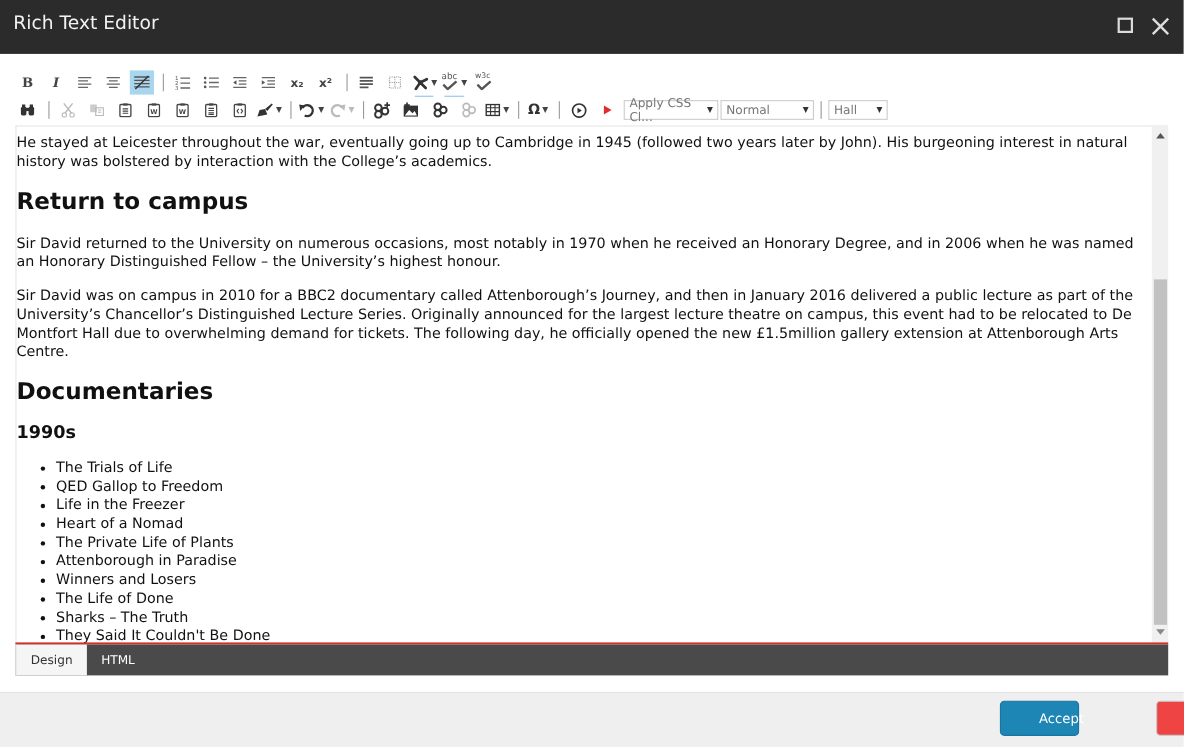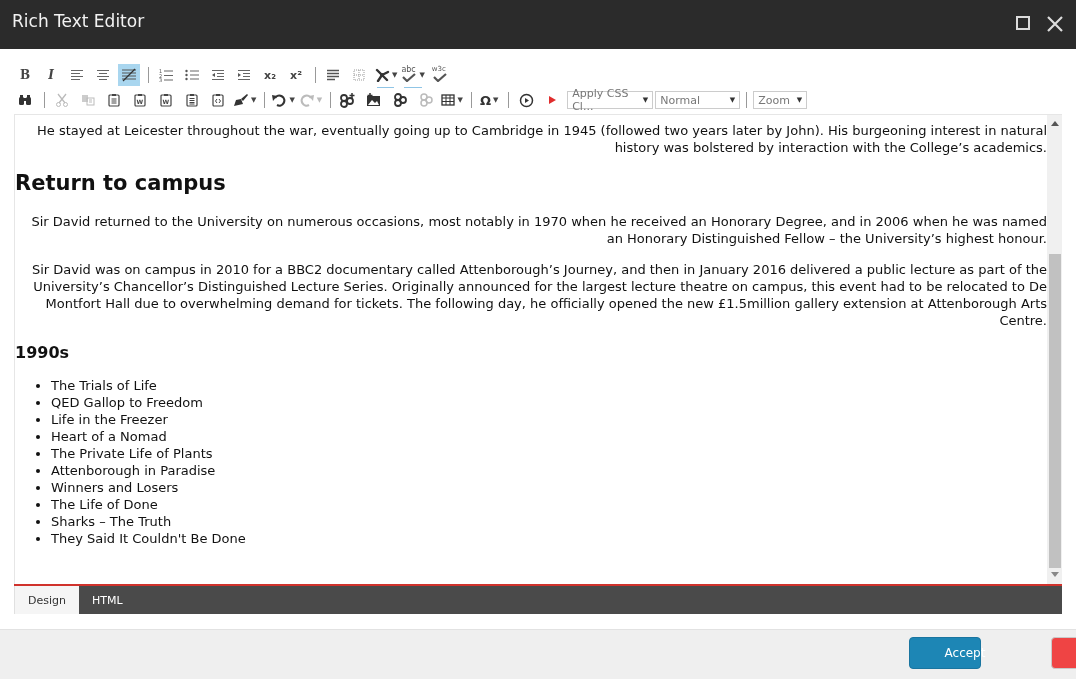--- a/index.html
+++ b/index.html
@@ -20,21 +20,21 @@
     .tb-btn.active { background: #a9d6ef; }
     .tb-btn.disabled { color: #bbb; }
     .tb-btn .caret { font-size: 7px; margin-left: 2px; color: #444; }
     .tb-btn.uline::after { content: ""; position: absolute; left: 3px; right: 3px; bottom: -2px; height: 1px; background: #8fc5e6; }
     .tb-sep { width: 1px; height: 16px; background: #999; margin: 0 6px 0 4px; }
     .tb-select { height: 18px; border: 1px solid #ccc; font-size: 11px; color: #777; display: flex; align-items: center; padding: 0 4px; margin-right: 2px; cursor: pointer; background: #fff; font-family: "DejaVu Sans", sans-serif; }
     .tb-select .sel-caret { margin-left: auto; font-size: 7px; color: #333; }
 
     .editor { position: absolute; left: 14px; top: 114px; width: 1048px; height: 471px; border-top: 1px solid #e6e6e6; border-left: 1px solid #e6e6e6; overflow: hidden; }
     .content { position: absolute; left: 0; top: 0; width: 1032px; height: 471px; padding-left: 0; color: #111; font-family: "DejaVu Sans", sans-serif; font-size: 13px; line-height: 17px; overflow: hidden; }
-    .content p { margin: 0 0 14px 0; text-align: right; }
+    .content p { margin: 0 0 14px 0; }
     .content h1 { font-size: 21px; font-weight: bold; margin: 0 0 17px 0; line-height: 26px; }
     .content h2 { font-size: 16px; font-weight: bold; margin: 0 0 14px 0; line-height: 20px; }
     .content ul { margin: 0 0 0 36px; list-style: disc; }
     .content li { line-height: 17px; }
     .scrollbar { position: absolute; left: 1032px; top: 0; width: 16px; height: 471px; background: #f0f0f0; }
     .scrollbar .arrow { position: absolute; left: 4px; width: 0; height: 0; border-left: 4px solid transparent; border-right: 4px solid transparent; cursor: pointer; }
     .scrollbar .up { top: 6px; border-bottom: 5px solid #555; }
     .scrollbar .down { top: 457px; border-top: 5px solid #888; }
     .scrollbar .thumb { position: absolute; left: 2px; top: 139px; width: 12px; height: 314px; background: #c1c1c1; cursor: pointer; }
 
@@ -299,32 +299,33 @@
     <div class="tb-select" style="width:86px;">
       <span>Apply CSS Cl...</span>
       <span class="sel-caret">▼</span>
     </div>
     <div class="tb-select" style="width:85px;">
       <span>Normal</span>
       <span class="sel-caret">▼</span>
     </div>
     <div class="tb-sep"></div>
     <div class="tb-select" style="width:54px;">
-      <span>Zoom</span>
+      <span>Hall</span>
       <span class="sel-caret">▼</span>
     </div>
   </div>
 </div>
 
 <div class="editor">
   <div class="content" style="padding-top:7px;">
     <p>He stayed at Leicester throughout the war, eventually going up to Cambridge in 1945 (followed two years later by John). His burgeoning interest in natural history was bolstered by interaction with the College’s academics.</p>
     <h1 style="margin-top:10px;">Return to campus</h1>
     <p>Sir David returned to the University on numerous occasions, most notably in 1970 when he received an Honorary Degree, and in 2006 when he was named an Honorary Distinguished Fellow – the University’s highest honour.</p>
     <p>Sir David was on campus in 2010 for a BBC2 documentary called Attenborough’s Journey, and then in January 2016 delivered a public lecture as part of the University’s Chancellor’s Distinguished Lecture Series. Originally announced for the largest lecture theatre on campus, this event had to be relocated to De Montfort Hall due to overwhelming demand for tickets. The following day, he officially opened the new £1.5million gallery extension at Attenborough Arts Centre.</p>
+    <h1 style="margin-top:10px;margin-bottom:14px;">Documentaries</h1>
     <h2>1990s</h2>
     <ul>
       <li>The Trials of Life</li>
       <li>QED Gallop to Freedom</li>
       <li>Life in the Freezer</li>
       <li>Heart of a Nomad</li>
       <li>The Private Life of Plants</li>
       <li>Attenborough in Paradise</li>
       <li>Winners and Losers</li>
       <li>The Life of Done</li>

